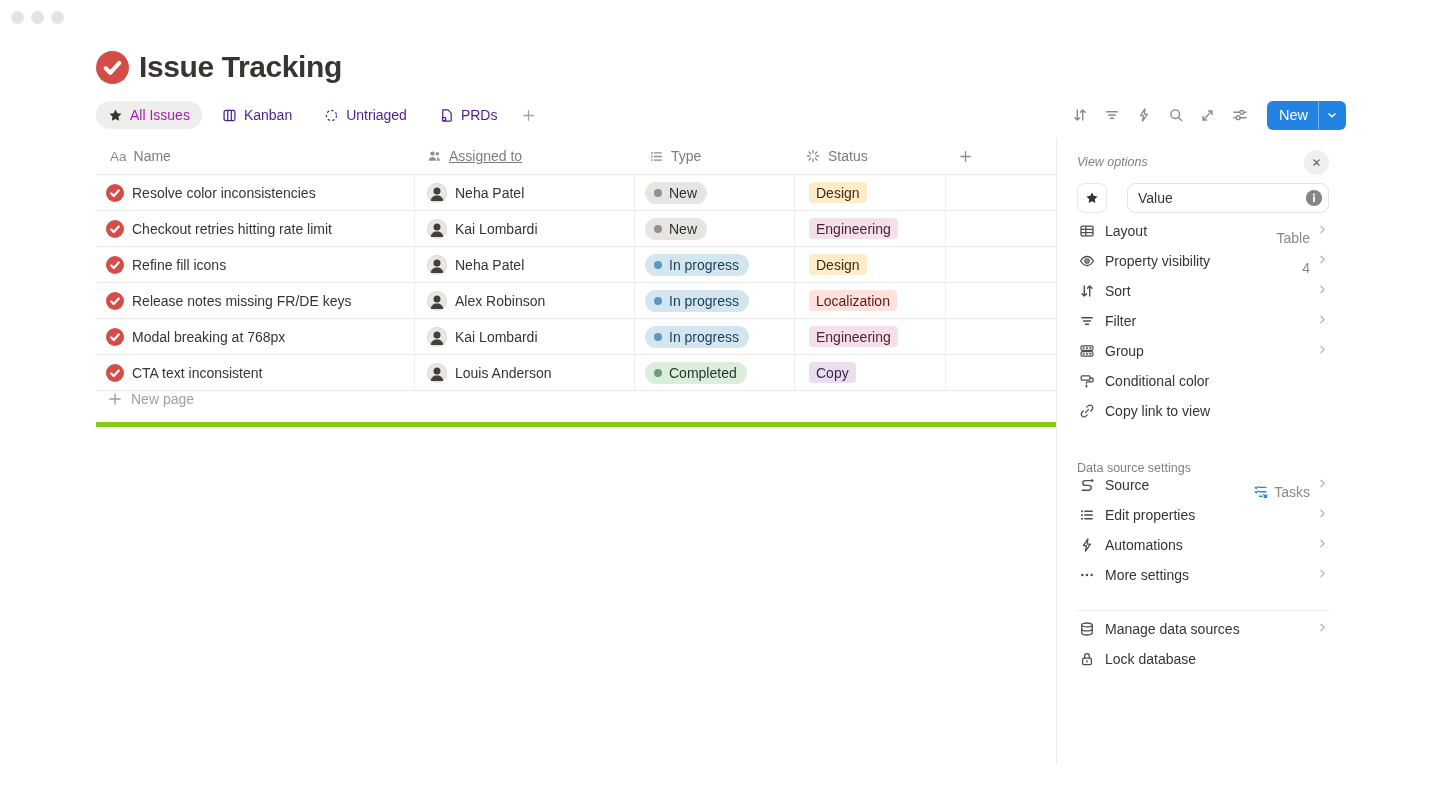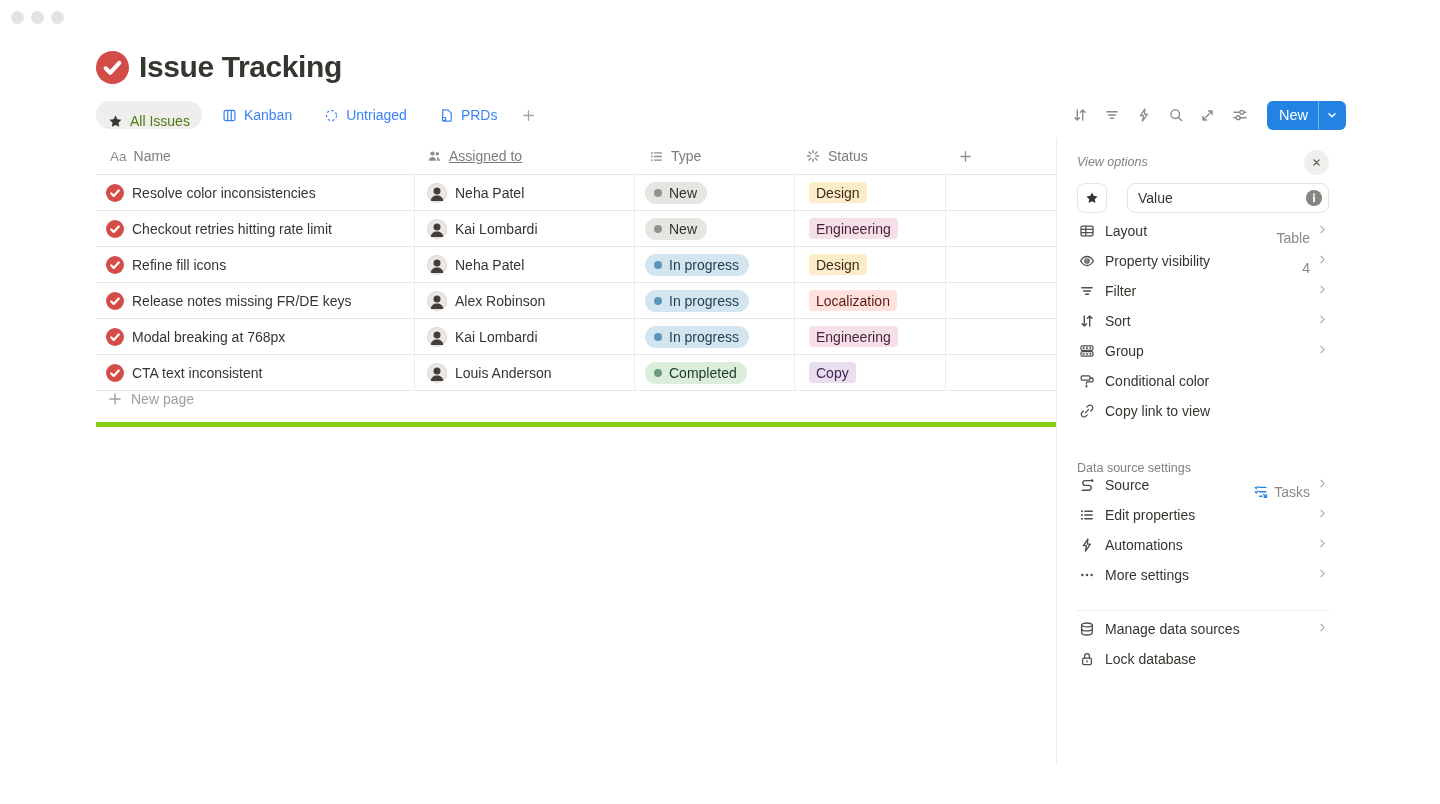--- a/index.html
+++ b/index.html
@@ -10,23 +10,23 @@
   .wdot { width:13px; height:13px; border-radius:50%; background:#e4e3e1; }
 
   .page-header { padding:0 94px 0 96px; }
   .title-row { display:flex; align-items:center; gap:10px; margin-top:16px; height:42px; }
   .page-icon { width:33px; height:33px; flex:none; }
   h1 { font-size:30px; font-weight:700; letter-spacing:-0.4px; color:#37352f; }
 
   .tabs-toolbar-row { display:flex; align-items:center; justify-content:space-between; margin-top:12px; height:30px; }
   .tabs { display:flex; align-items:center; gap:8px; }
   .tab { display:flex; align-items:center; gap:7px; height:28px; padding:0 12px; border-radius:15px;
-         font-size:14px; color:#3b82f6; cursor:pointer; }
+         font-size:14px; color:#4c1d95; cursor:pointer; }
   .tab svg { flex:none; }
-  .tab.active { background:#efeeec; color:#4d7c0f; font-weight:500;align-items:flex-end; }
+  .tab.active { background:#efeeec; color:#a21caf; font-weight:500; }
   .tab-add { color:#a5a4a0; padding:0 4px; }
 
   .toolbar { display:flex; align-items:center; gap:6px; }
   .tool-btn { width:26px; height:26px; display:flex; align-items:center; justify-content:center; color:#8b8a85; cursor:pointer; }
   .new-btn { display:flex; align-items:center; height:29px; margin-left:8px; border-radius:6px;
              background:var(--c-accent-blue); color:#fff; cursor:pointer; overflow:hidden; }
   .new-btn .nb-label { padding:0 10px 0 12px; font-size:14.5px; font-weight:500; }
   .new-btn .nb-caret { display:flex; align-items:center; justify-content:center; padding:0 7px 0 6px;
              border-left:1px solid rgba(255,255,255,0.38); height:100%; }
 
@@ -577,37 +577,37 @@
           <span class="mi-value">4</span>
           <span class="mi-chevron">
               <svg width="13" height="13" viewBox="0 0 16 16">
                 <use href="#ic-chevron-right"></use>
               </svg>
             </span>
         </div>
         <div class="menu-item">
           <span class="mi-icon">
               <svg width="16" height="16" viewBox="0 0 16 16">
+                <use href="#ic-sort-arrows"></use>
+              </svg>
+            </span>
+          <span class="mi-label">Sort</span>
+          <span class="mi-chevron">
+              <svg width="13" height="13" viewBox="0 0 16 16">
+                <use href="#ic-chevron-right"></use>
+              </svg>
+            </span>
+        </div>
+        <div class="menu-item">
+          <span class="mi-icon">
+              <svg width="16" height="16" viewBox="0 0 16 16">
                 <use href="#ic-filter-lines"></use>
               </svg>
             </span>
           <span class="mi-label">Filter</span>
-          <span class="mi-chevron">
-              <svg width="13" height="13" viewBox="0 0 16 16">
-                <use href="#ic-chevron-right"></use>
-              </svg>
-            </span>
-        </div>
-        <div class="menu-item">
-          <span class="mi-icon">
-              <svg width="16" height="16" viewBox="0 0 16 16">
-                <use href="#ic-sort-arrows"></use>
-              </svg>
-            </span>
-          <span class="mi-label">Sort</span>
           <span class="mi-chevron">
               <svg width="13" height="13" viewBox="0 0 16 16">
                 <use href="#ic-chevron-right"></use>
               </svg>
             </span>
         </div>
         <div class="menu-item">
           <span class="mi-icon">
               <svg width="16" height="16" viewBox="0 0 16 16">
                 <use href="#ic-group"></use>

